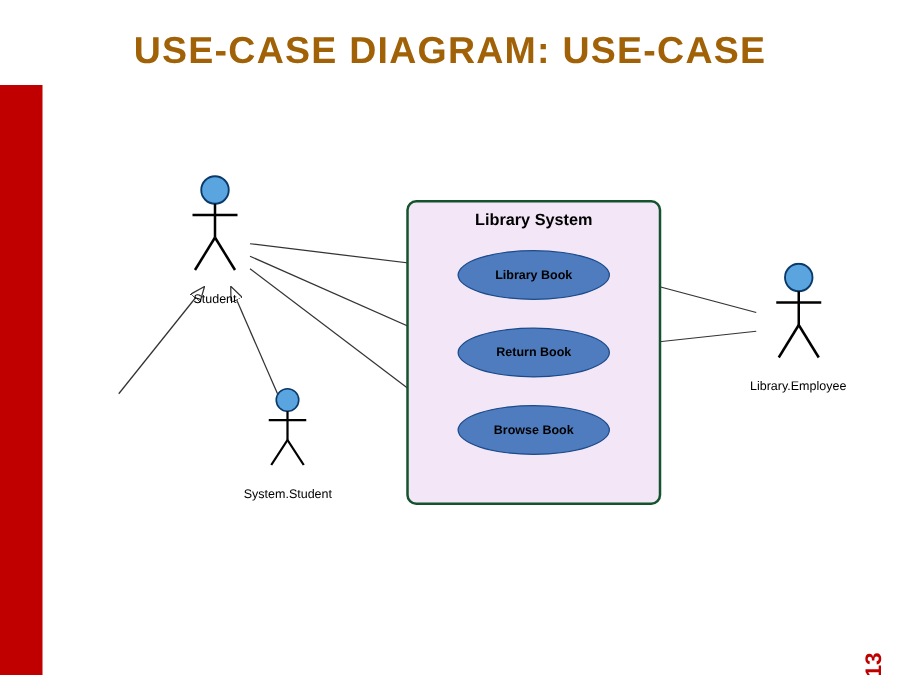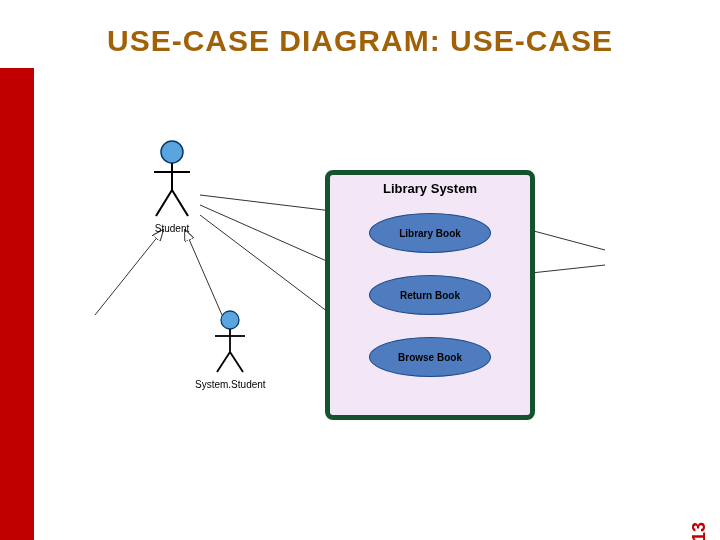--- a/index.html
+++ b/index.html
@@ -2,30 +2,30 @@
 <html><head>
 <meta charset="utf-8">
 <style>
   html,body{margin:0;padding:0;width:720px;height:540px;background:#fff;font-family:Arial,Helvetica,sans-serif;overflow:hidden}
   .slide{position:relative;width:720px;height:540px}
   .title{position:absolute;top:24px;left:0;right:0;text-align:center;font-weight:900;color:#a16207;font-size:30px;letter-spacing:1px;font-stretch:condensed}
   .redbar{position:absolute;left:0;top:68px;width:34px;height:472px;background:#c00000}
   .pagenum{position:absolute;right:10px;bottom:18px;transform:rotate(-90deg);transform-origin:right bottom;color:#c00000;font-weight:700;font-size:18px}
   .diagram{position:absolute;left:40px;top:100px;right:20px;bottom:70px}
   
-  .sysbox{position:absolute;left:285px;top:70px;width:200px;height:240px;background:#f3e6f7;border:5px solid #14532d;border-radius:8px}
+  .sysbox{position:absolute;left:285px;top:60px;width:200px;height:240px;background:#f3e6f7;border:2px solid #14532d;border-radius:8px}
   .sysbox .systitle{position:absolute;top:6px;left:0;right:0;text-align:center;font-weight:700;font-size:13px;color:#000}
   .uc{position:absolute;left:50%;transform:translateX(-50%);width:120px;height:38px;border:1px solid #1a4a8a;border-radius:50%/50%;background:#4e7cbf;color:#000;font-size:10px;display:flex;align-items:center;justify-content:center;font-weight:600}
   .uc1{top:38px}
   .uc2{top:100px}
   .uc3{top:162px}
   
   .actor{position:absolute;text-align:center}
   .actor svg{display:block;margin:0 auto}
-  .actor .lbl{font-size:10px;margin-top:5px;white-space:nowrap}
+  .actor .lbl{font-size:10px;margin-top:16px;white-space:nowrap}
   .a-student{left:108px;top:40px}
   .a-ba{left:25px;top:210px}
   .a-master{left:155px;top:210px}
   .a-librarian{left:560px;top:110px}
   
   .lines{position:absolute;inset:0;pointer-events:none}
 </style>
 </head>
 <body>
 
@@ -78,15 +78,25 @@
       <svg width="40" height="64" viewBox="0 0 40 64">
         <circle cx="20" cy="10" r="9" fill="#5aa4e0" stroke="#0a3a6a" stroke-width="1.3"></circle>
         <line x1="20" y1="19" x2="20" y2="42" stroke="#000" stroke-width="1.8"></line>
         <line x1="5" y1="26" x2="35" y2="26" stroke="#000" stroke-width="1.8"></line>
         <line x1="20" y1="42" x2="7" y2="62" stroke="#000" stroke-width="1.8"></line>
         <line x1="20" y1="42" x2="33" y2="62" stroke="#000" stroke-width="1.8"></line>
       </svg>
       <div class="lbl">System.Student</div>
     </div>
 
+    <div class="actor a-librarian">
+      <svg width="48" height="78" viewBox="0 0 48 78">
+        <circle cx="24" cy="12" r="11" fill="#5aa4e0" stroke="#0a3a6a" stroke-width="1.5"></circle>
+        <line x1="24" y1="23" x2="24" y2="50" stroke="#000" stroke-width="2"></line>
+        <line x1="6" y1="32" x2="42" y2="32" stroke="#000" stroke-width="2"></line>
+        <line x1="24" y1="50" x2="8" y2="76" stroke="#000" stroke-width="2"></line>
+        <line x1="24" y1="50" x2="40" y2="76" stroke="#000" stroke-width="2"></line>
+      </svg>
+      <div class="lbl">Library.Employee</div>
+    </div>
 
   </div>
 </div>
 
 </body></html>

